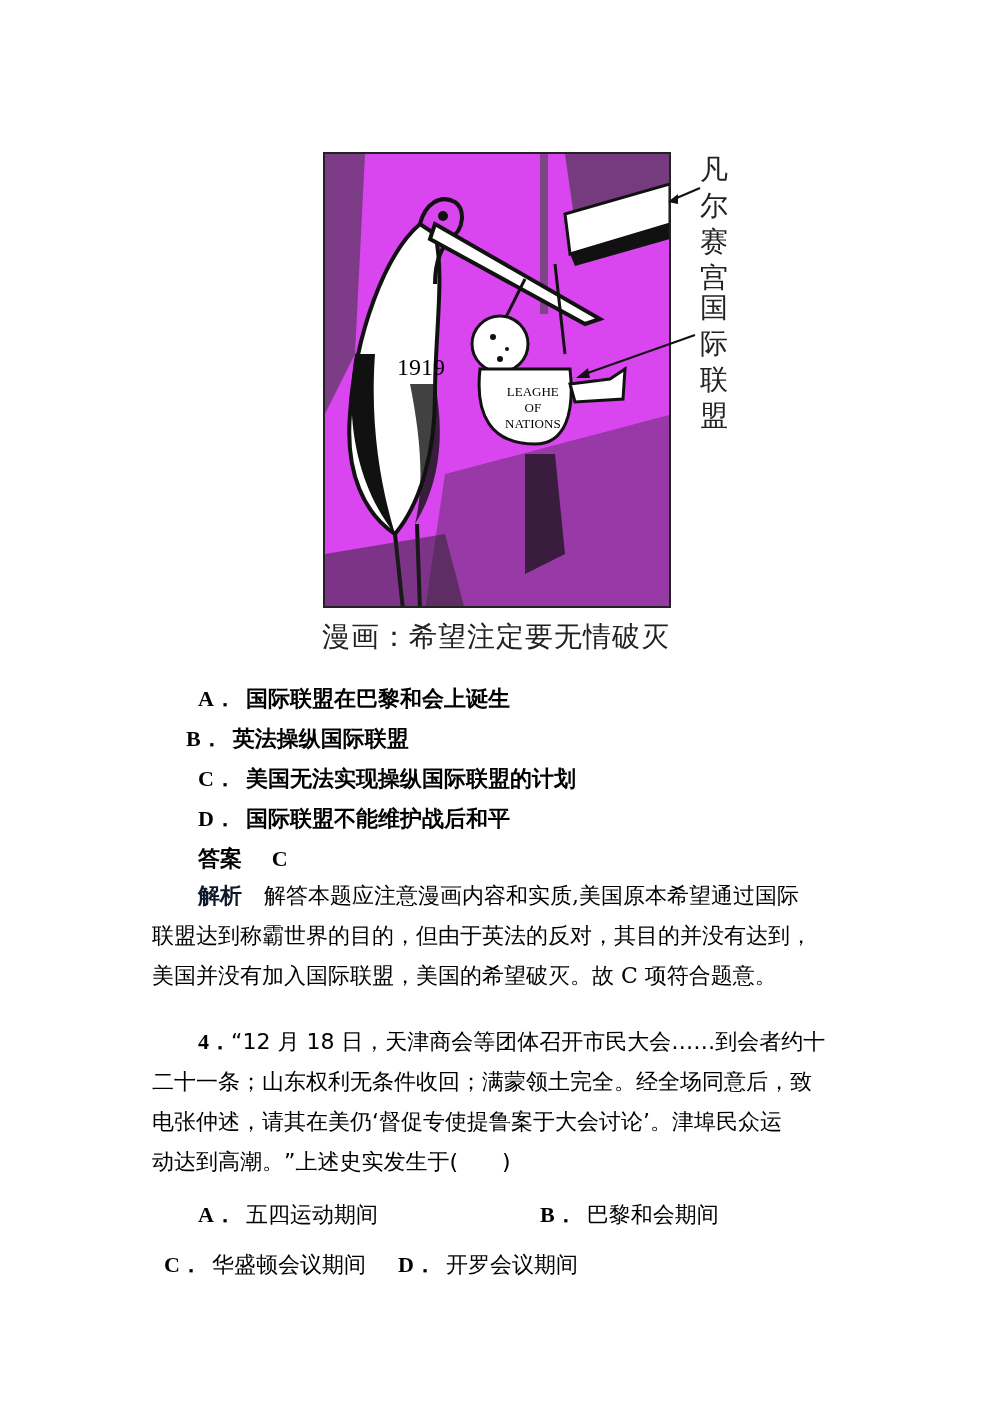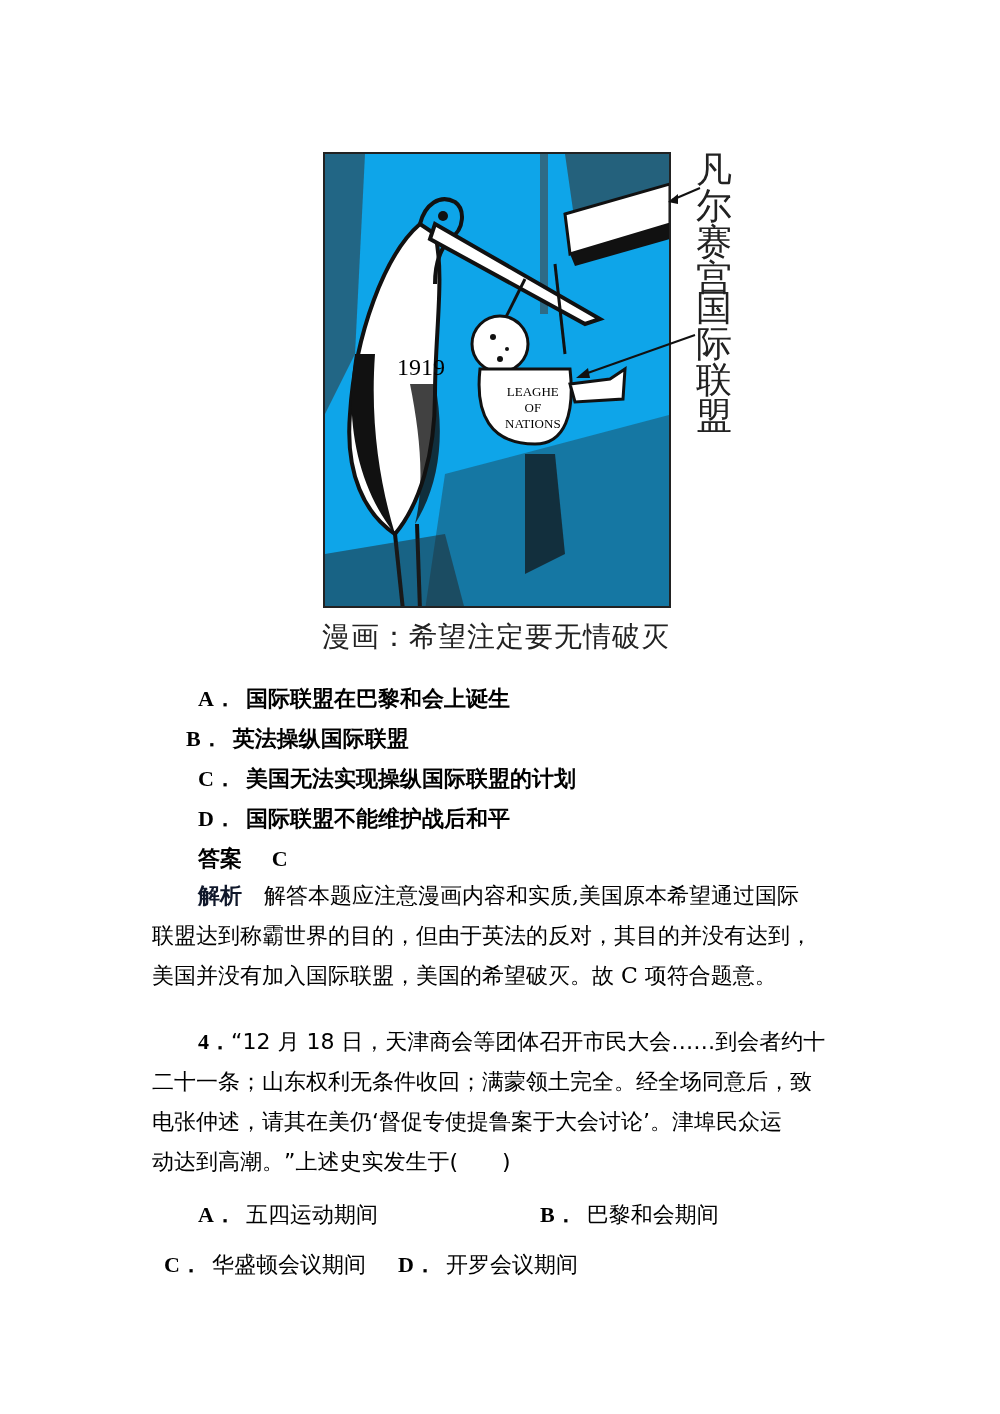--- a/index.html
+++ b/index.html
@@ -1,24 +1,24 @@
 <!DOCTYPE html>
 <html><head>
 <meta charset="utf-8">
 <style>
   html, body { margin:0; padding:0; background:#ffffff; }
   body { width:1000px; height:1414px; position:relative; overflow:hidden;
          font-family:"DejaVu Serif","Liberation Serif",serif; color:#000; }
   .figure { position:absolute; left:323px; top:152px; width:348px; height:456px;
-            border:2px solid #222; box-sizing:border-box; overflow:hidden; background:#0ea5e9; }
+            border:2px solid #222; box-sizing:border-box; overflow:hidden; background:#d946ef; }
   .figure svg { position:absolute; left:0; top:0; }
   .cap-year { position:absolute; left:72px; top:200px; font-size:24px; font-family:"Liberation Serif",serif; }
   .cap-bag { position:absolute; left:180px; top:230px; font-size:13px; line-height:16px; text-align:center;
              font-family:"Liberation Serif",serif; }
-  .vlabel { position:absolute; font-size:36px; line-height:36px; width:36px; text-align:center;
+  .vlabel { position:absolute; font-size:28px; line-height:36px; width:36px; text-align:center;
             font-family:"DejaVu Serif",serif; font-weight:300; color:#222; }
   .vlabel1 { left:696px; top:152px; }
   .vlabel2 { left:696px; top:290px; }
   .arrow { position:absolute; }
   .fig-caption { position:absolute; left:322px; top:618px; font-size:28px; color:#222;
                  font-family:"DejaVu Serif",serif; letter-spacing:1px; }
   .opt { position:absolute; font-size:22px; font-family:"DejaVu Sans","Liberation Sans",sans-serif; font-weight:bold; }
   .opt .letter { font-family:"Liberation Serif",serif; font-weight:bold; font-size:22px; margin-right:10px; }
   .answer-label { color:#000000; font-weight:bold; font-family:"DejaVu Sans",sans-serif; font-size:22px; }
   .analysis-label { color:#0f172a; font-weight:bold; font-family:"DejaVu Sans",sans-serif; font-size:22px; }

